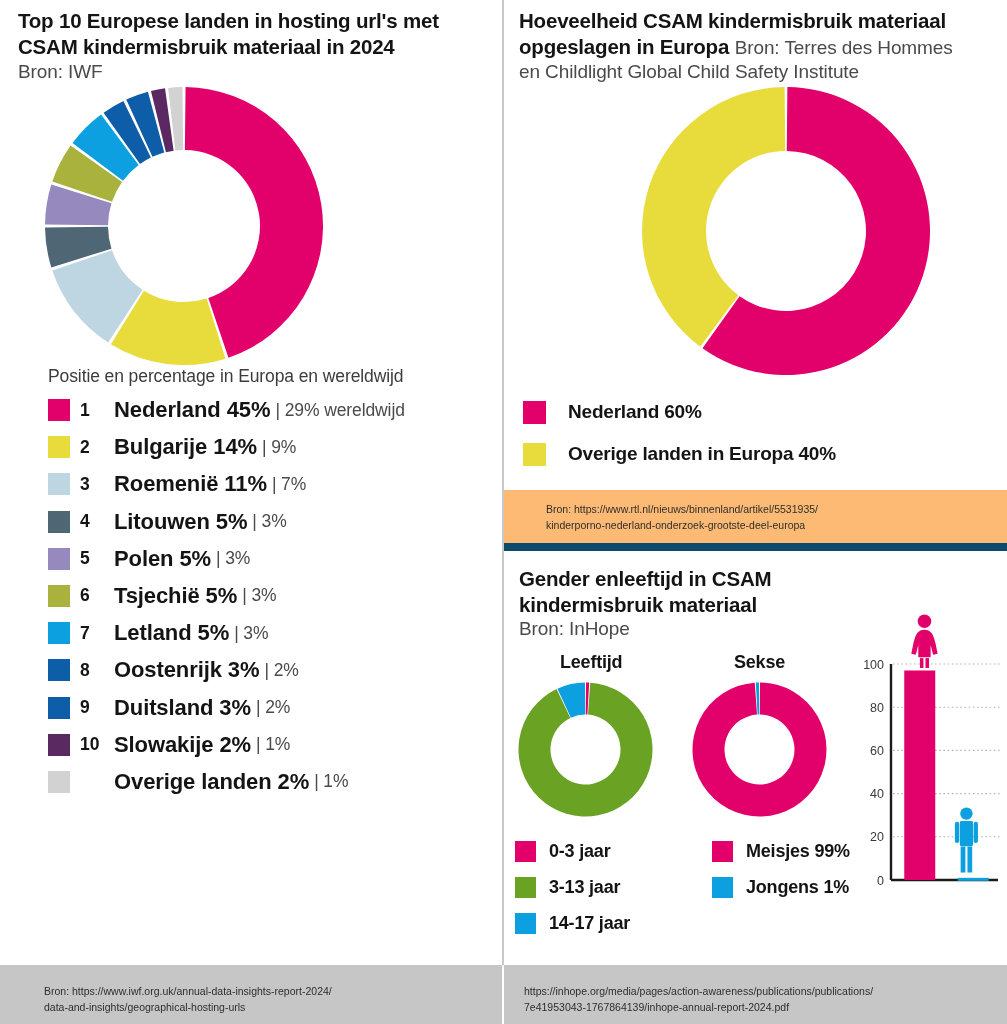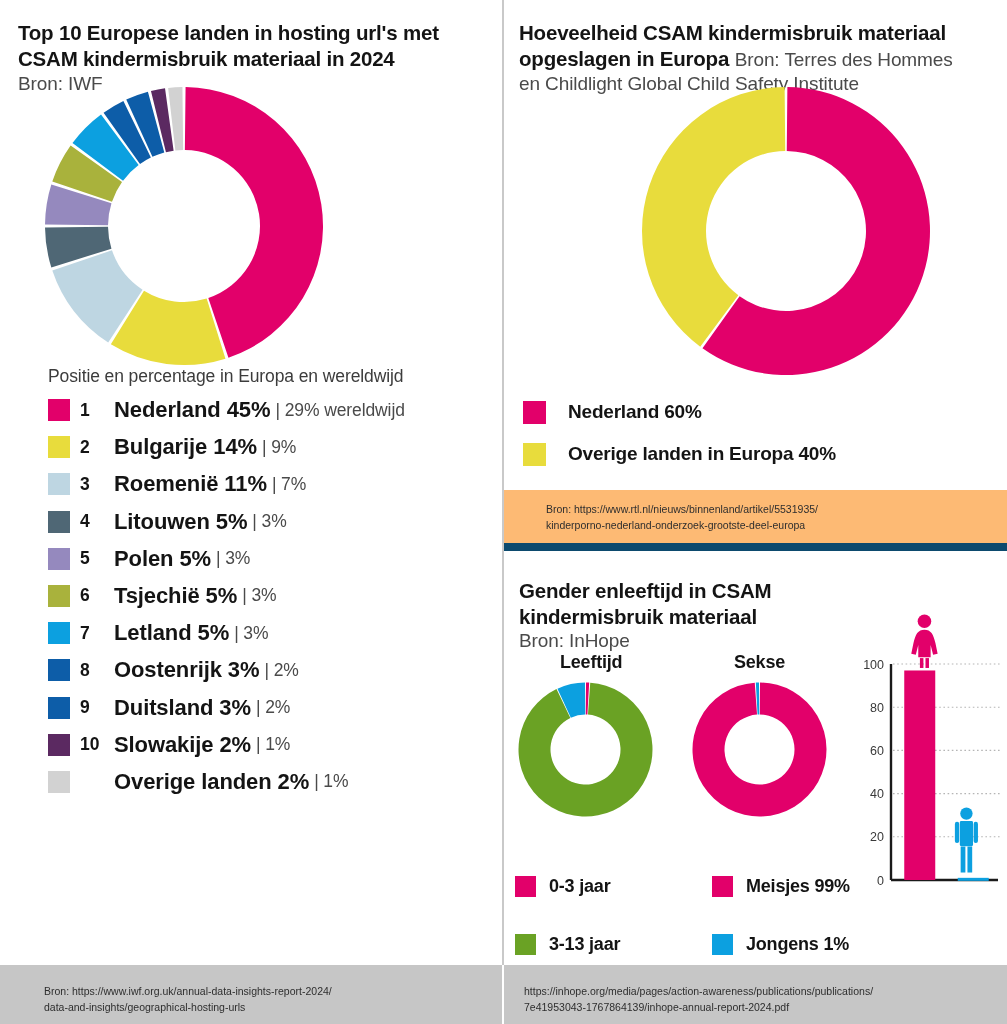--- a/index.html
+++ b/index.html
@@ -33,21 +33,20 @@
     z-index: 6;
   }
 
   
   .panel-title {
     font-size: 20.5px;
     font-weight: bold;
     line-height: 1.28;
     letter-spacing: -0.2px;
     color: #141414;
-    margin-top: 12px;
   }
   .panel-sub {
     font-size: 19px;
     font-weight: normal;
     color: #4a4a4a;
     letter-spacing: -0.1px;
   }
 
   
   #left-panel { position: absolute; left: 0; top: 0; width: 502px; height: 965px; }
@@ -102,21 +101,21 @@
     font-size: 18px; font-weight: bold; color: #141414;
     letter-spacing: -0.2px;
   }
   #head-leeftijd { left: 560px; top: 652px; }
   #head-sekse    { left: 734px; top: 652px; }
 
   #donut3-wrap { position: absolute; left: 518px; top: 682px; width: 135px; height: 135px; }
   #donut4-wrap { position: absolute; left: 692px; top: 682px; width: 135px; height: 135px; }
 
   .mini-legend { position: absolute; }
-  .mini-legend .lrow { display: flex; align-items: flex-start; height: 22px; margin-bottom: 14px; margin-top: 36px; }
+  .mini-legend .lrow { display: flex; align-items: center; height: 22px; margin-bottom: 14px; }
   .mini-legend .sw { width: 21px; height: 21px; flex: 0 0 21px; }
   .mini-legend .nm { margin-left: 13px; font-size: 18px; font-weight: bold; color: #141414; letter-spacing: -0.2px; white-space: nowrap; }
   #legend3 { left: 515px; top: 840px; }
   #legend4 { left: 712px; top: 840px; }
 
   
   #barchart { position: absolute; left: 852px; top: 608px; width: 150px; height: 290px; }
 
   
   #footer {

